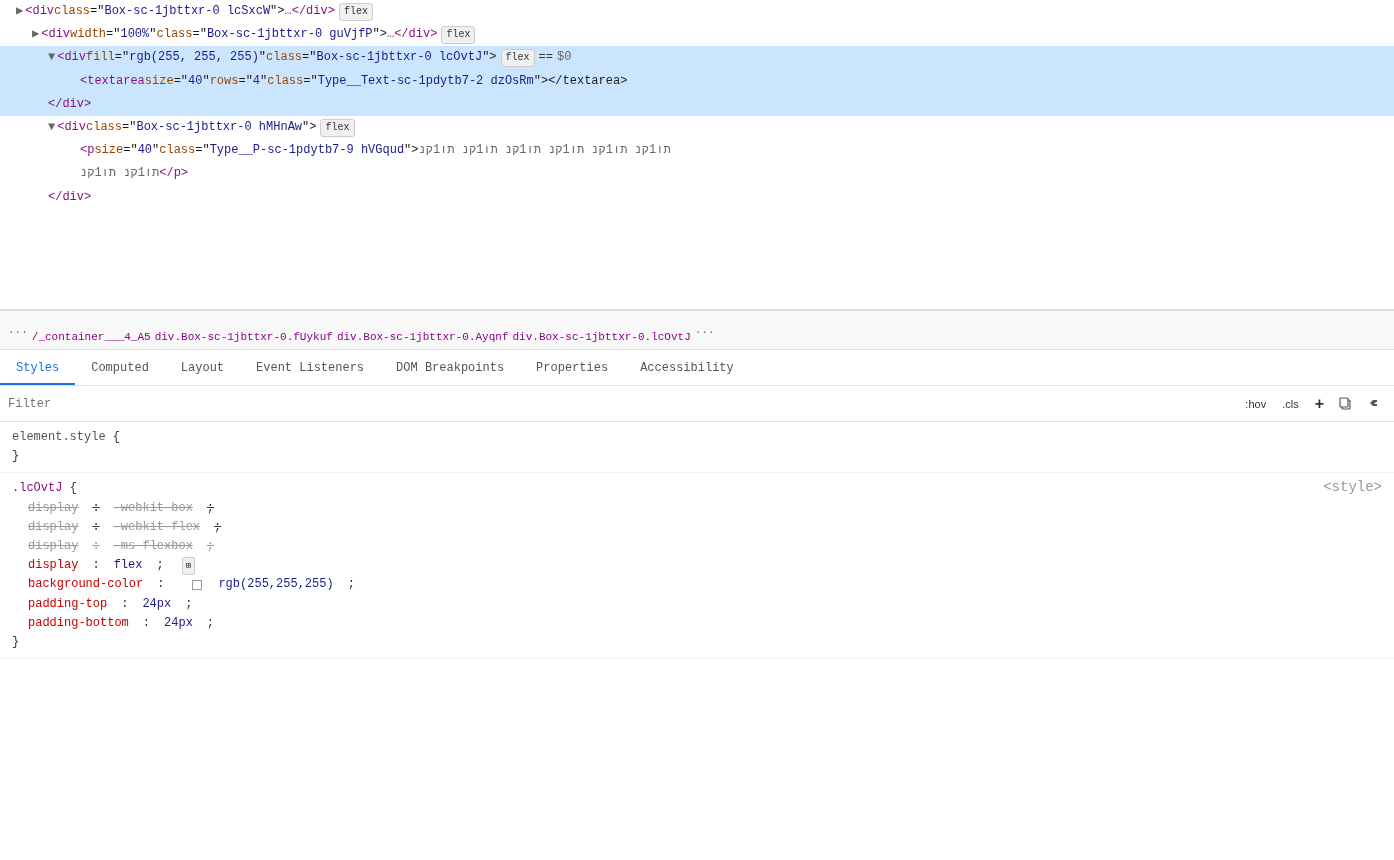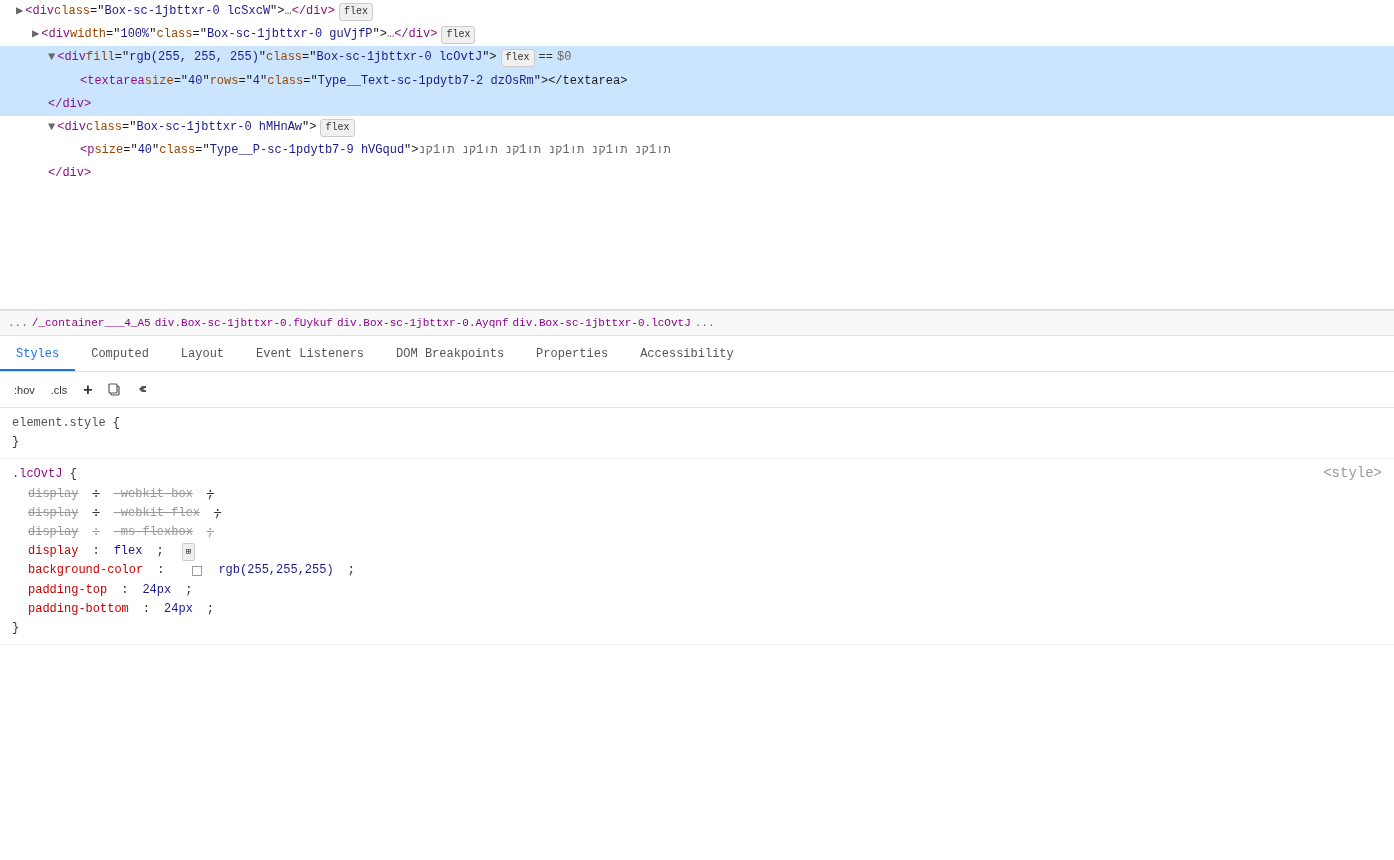--- a/index.html
+++ b/index.html
@@ -72,20 +72,21 @@
       gap: 4px;
       font-size: 11px;
       color: #333;
       overflow: hidden;
       white-space: nowrap;
     }
 
     .breadcrumb-item {
       color: #8B008B;
       cursor: pointer;
+      margin-top: 14px;
     }
 
     .breadcrumb-dots {
       color: #666;
     }
 
     
     .tabs-bar {
       display: flex;
       align-items: flex-end;
@@ -338,20 +339,25 @@
       <span>="</span>
       <span class="html-attr-value">40</span>
       <span>" </span>
     <span class="html-attr-name">class</span>
       <span>="</span>
       <span class="html-attr-value">Type__P-sc-1pdytb7-9 hVGqud</span>
       <span>"&gt;</span>
     <span class="html-text">תו1קנ  תו1קנ  תו1קנ  תו1קנ  תו1קנ  תו1קנ</span>
   </div>
 
+  <div class="html-line">
+    <span style="display:inline-block;width:80px;"></span>
+    <span class="html-text">תו1קנ  תו1קנ</span>
+    <span class="html-tag">&lt;/p&gt;</span>
+  </div>
 
   <div class="html-line">
     <span style="display:inline-block;width:48px;"></span>
     <span class="html-tag">&lt;/div&gt;</span>
   </div>
 </div>
 
 <div class="breadcrumb-bar">
   <span class="breadcrumb-dots">...</span>
   <span class="breadcrumb-item">/_container___4_A5</span>
@@ -365,20 +371,21 @@
   <div class="tab-item active">Styles</div>
   <div class="tab-item">Computed</div>
   <div class="tab-item">Layout</div>
   <div class="tab-item">Event Listeners</div>
   <div class="tab-item">DOM Breakpoints</div>
   <div class="tab-item">Properties</div>
   <div class="tab-item">Accessibility</div>
 </div>
 
 <div class="filter-bar">
+  <input class="filter-input" type="text" placeholder="Filter" style="">
   <div class="filter-buttons">
     <button class="filter-btn">:hov</button>
     <button class="filter-btn">.cls</button>
     <button class="filter-btn" style="font-size:16px;font-weight:bold;">+</button>
     <button class="filter-icon-btn" title="Copy styles">
 
       <svg width="14" height="14" viewBox="0 0 14 14" fill="none">
         <rect x="3" y="3" width="8" height="9" rx="1" stroke="#555" stroke-width="1.2" fill="none"></rect>
         <rect x="1" y="1" width="8" height="9" rx="1" stroke="#555" stroke-width="1.2" fill="white"></rect>
       </svg>

